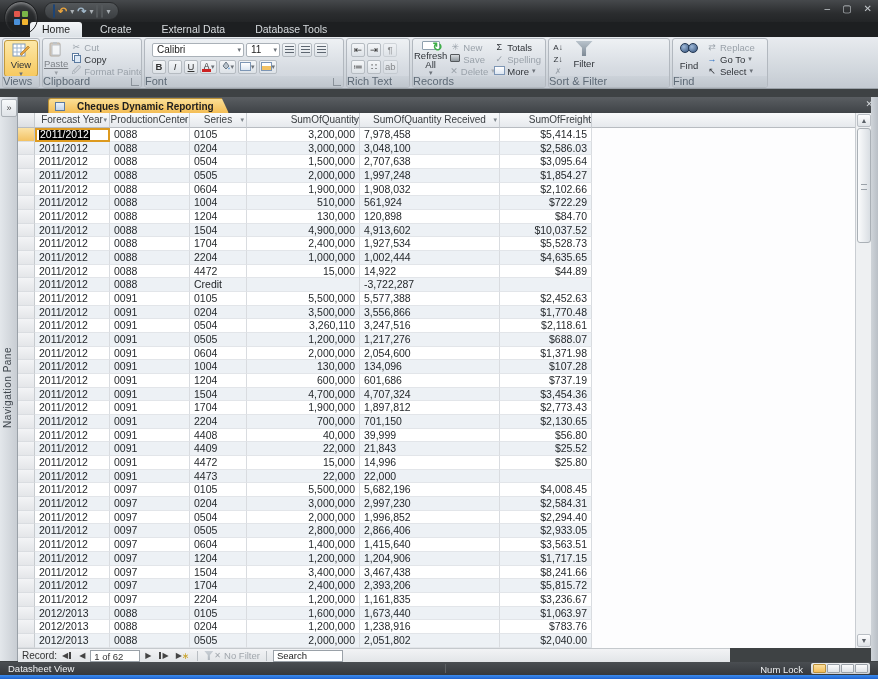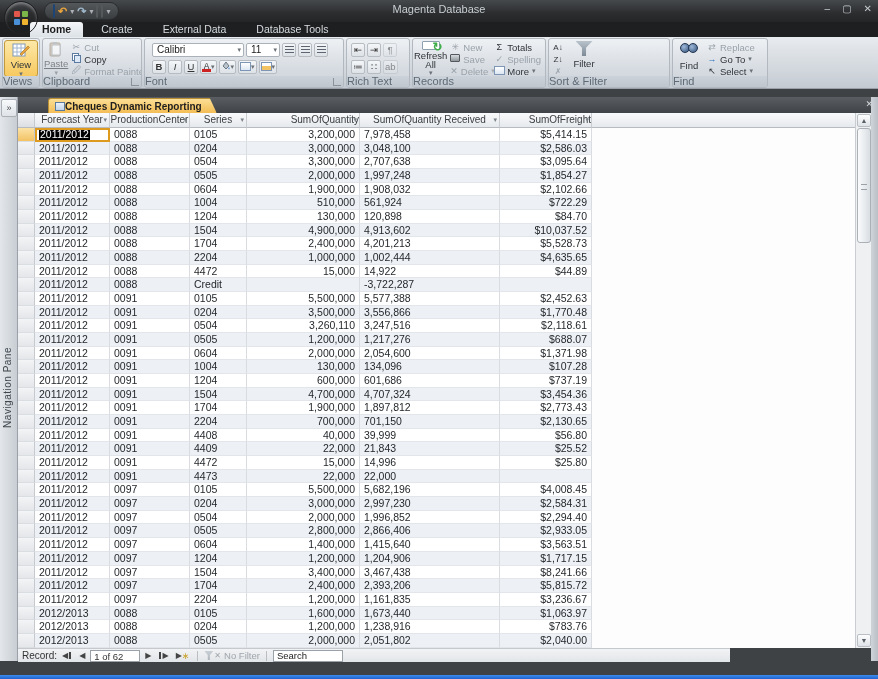--- a/index.html
+++ b/index.html
@@ -27,21 +27,21 @@
   .qmini { width:10px; height:8px; background:linear-gradient(#d8dcdf,#8f979c); border:1px solid #54585b; border-radius:1px; }
   .qcaret { font-size:8px; color:#aab0b5; }
   .title { position:absolute; left:0; right:0; top:3px; text-align:center; font-size:11px; color:#c9ced3; }
   .winbtns { position:absolute; right:6px; top:3px; display:flex; gap:12px; color:#c3c8cc; font-size:10px; }
   .winbtns span { cursor:default; }
 
   
   .tabrow { position:absolute; left:0; top:22px; width:878px; height:15px; background:#1d1f21; }
   .rtabs { position:absolute; left:30px; bottom:0; display:flex; gap:6px; height:15px; }
   .rtab { color:#d7dbde; font-size:10.5px; padding:1px 12px 0; border-radius:3px 3px 0 0; }
-  .rtab.active { background:linear-gradient(#f4f6f8,#dde2e7); color:#1b1b1b; font-weight:bold; }
+  .rtab.active { background:linear-gradient(#f4f6f8,#dde2e7); color:#1b1b1b; font-weight:normal; }
 
   
   .ribbon { position:absolute; left:0; top:37px; width:878px; height:52px;
     background:linear-gradient(#e8ebef,#cfd5db 70%,#c4cad2); border-bottom:1px solid #9aa1a8;
     display:flex; gap:2px; padding:1px 1px 0 2px; }
   .rgroup { height:50px; border:1px solid #b2b8bf; border-radius:3px; position:relative;
     background:linear-gradient(#eef1f4,#d7dce2 60%,#cdd3da); overflow:hidden; }
   .glabel { position:absolute; left:0; right:0; bottom:0; height:11px; 
     font-size:11px; color:#5e6a76; background:linear-gradient(#ccd2d9,#bfc6cd); line-height:11px; }
   .launcher { position:absolute; right:2px; bottom:1px; width:8px; height:8px; border:1px solid #8a929a;
@@ -82,21 +82,21 @@
   .binoc i:first-child{left:0;} .binoc i:last-child{right:0;}
   .refico { position:relative; width:14px; height:15px; background:#fff; border:1px solid #8fa0ae; border-radius:1px; }
   .refico b { position:absolute; right:-4px; bottom:-3px; color:#3fae49; font-size:12px; line-height:10px; font-weight:bold; }
 
   
   .gapband { position:absolute; left:0; top:89px; width:878px; height:8px; background:#3e4244; }
   .docstrip { position:absolute; left:18px; top:97px; width:860px; height:16px;
     background:linear-gradient(#5a5e62,#3f4347); }
   .doctab { position:absolute; left:30px; bottom:0; height:15px; padding:0 14px 0 6px;
     background:linear-gradient(#fbdf95,#f3bd55); border-radius:3px 3px 0 0; border:1px solid #b98f35; border-bottom:none;
-    display:flex; align-items:center; gap:0; font-size:10px; font-weight:bold; color:#1e1e1e;
+    display:flex; align-items:center; gap:12px; font-size:10px; font-weight:bold; color:#1e1e1e;
     clip-path:polygon(0 0,calc(100% - 7px) 0,100% 100%,0 100%); }
   .tabico { width:10px; height:9px; border:1px solid #5c7ba0;
     background:linear-gradient(#eaf1f9,#c3d4e8),
       repeating-linear-gradient(to bottom,transparent 0,transparent 2px,#7e99b8 2px,#7e99b8 3px); }
   .docclose { position:absolute; right:5px; top:2px; font-size:9px; color:#d4d8db; }
 
   
   .navstrip { position:absolute; left:0; top:97px; width:18px; height:564px;
     background:linear-gradient(to right,#e3e7eb,#c8cdd3); border-right:1px solid #9aa1a8; }
   .navbtn { position:absolute; left:1px; top:2px; width:16px; height:18px; border:1px solid #aab0b6; border-radius:2px;
@@ -169,21 +169,20 @@
     <div class="qat">
       <span class="qbtn"><span class="qdisk"></span></span>
       <span class="qbtn qundo">↶</span>
       <span class="qcaret">▾</span>
       <span class="qbtn qredo">↷</span>
       <span class="qcaret">▾</span>
       <span class="qbtn"><span class="qmini"></span></span>
       <span class="qbtn"><span class="qmini"></span></span>
       <span class="qcaret">▾</span>
     </div>
-    <div class="title">Magenta Database</div>
     <div class="winbtns">
       <span>–</span>
       <span>▢</span>
       <span>✕</span>
     </div>
   </div>
   <div class="orb">
       <span class="orbgrid">
         <i></i>
         <i></i>
@@ -477,21 +476,21 @@
           <div class="dcell c3">3,000,000</div>
           <div class="dcell c4">3,048,100</div>
           <div class="dcell c5">$2,586.03</div>
           <div class="dfill"></div>
         </div>
         <div class="drow">
           <div class="rowsel"></div>
           <div class="dcell c0">2011/2012</div>
           <div class="dcell c1">0088</div>
           <div class="dcell c2">0504</div>
-          <div class="dcell c3">3,300,000</div>
+          <div class="dcell c3">1,500,000</div>
           <div class="dcell c4">2,707,638</div>
           <div class="dcell c5">$3,095.64</div>
           <div class="dfill"></div>
         </div>
         <div class="drow alt">
           <div class="rowsel"></div>
           <div class="dcell c0">2011/2012</div>
           <div class="dcell c1">0088</div>
           <div class="dcell c2">0505</div>
           <div class="dcell c3">2,000,000</div>
@@ -538,21 +537,21 @@
           <div class="dcell c4">4,913,602</div>
           <div class="dcell c5">$10,037.52</div>
           <div class="dfill"></div>
         </div>
         <div class="drow">
           <div class="rowsel"></div>
           <div class="dcell c0">2011/2012</div>
           <div class="dcell c1">0088</div>
           <div class="dcell c2">1704</div>
           <div class="dcell c3">2,400,000</div>
-          <div class="dcell c4">4,201,213</div>
+          <div class="dcell c4">1,927,534</div>
           <div class="dcell c5">$5,528.73</div>
           <div class="dfill"></div>
         </div>
         <div class="drow alt">
           <div class="rowsel"></div>
           <div class="dcell c0">2011/2012</div>
           <div class="dcell c1">0088</div>
           <div class="dcell c2">2204</div>
           <div class="dcell c3">1,000,000</div>
           <div class="dcell c4">1,002,444</div>
@@ -873,14 +872,25 @@
     <span class="vsep"></span>
     <span class="nofilter">
       <span class="funnel sm" style="opacity:.45;"></span>
       <span class="nf-x">✕</span>
       <span>No Filter</span>
     </span>
     <span class="vsep"></span>
     <input class="searchbox" readonly="" value="Search" style="">
   </div>
 
+  <div class="statusbar">
+    <span class="statusleft">Datasheet View</span>
+    <span class="statdiv"></span>
+    <span class="numlock">Num Lock</span>
+    <span class="viewbtns">
+      <span class="vwb on"></span>
+      <span class="vwb"></span>
+      <span class="vwb"></span>
+      <span class="vwb"></span>
+    </span>
+  </div>
   <div class="bluebar"></div>
 </div>
 
 </body></html>

